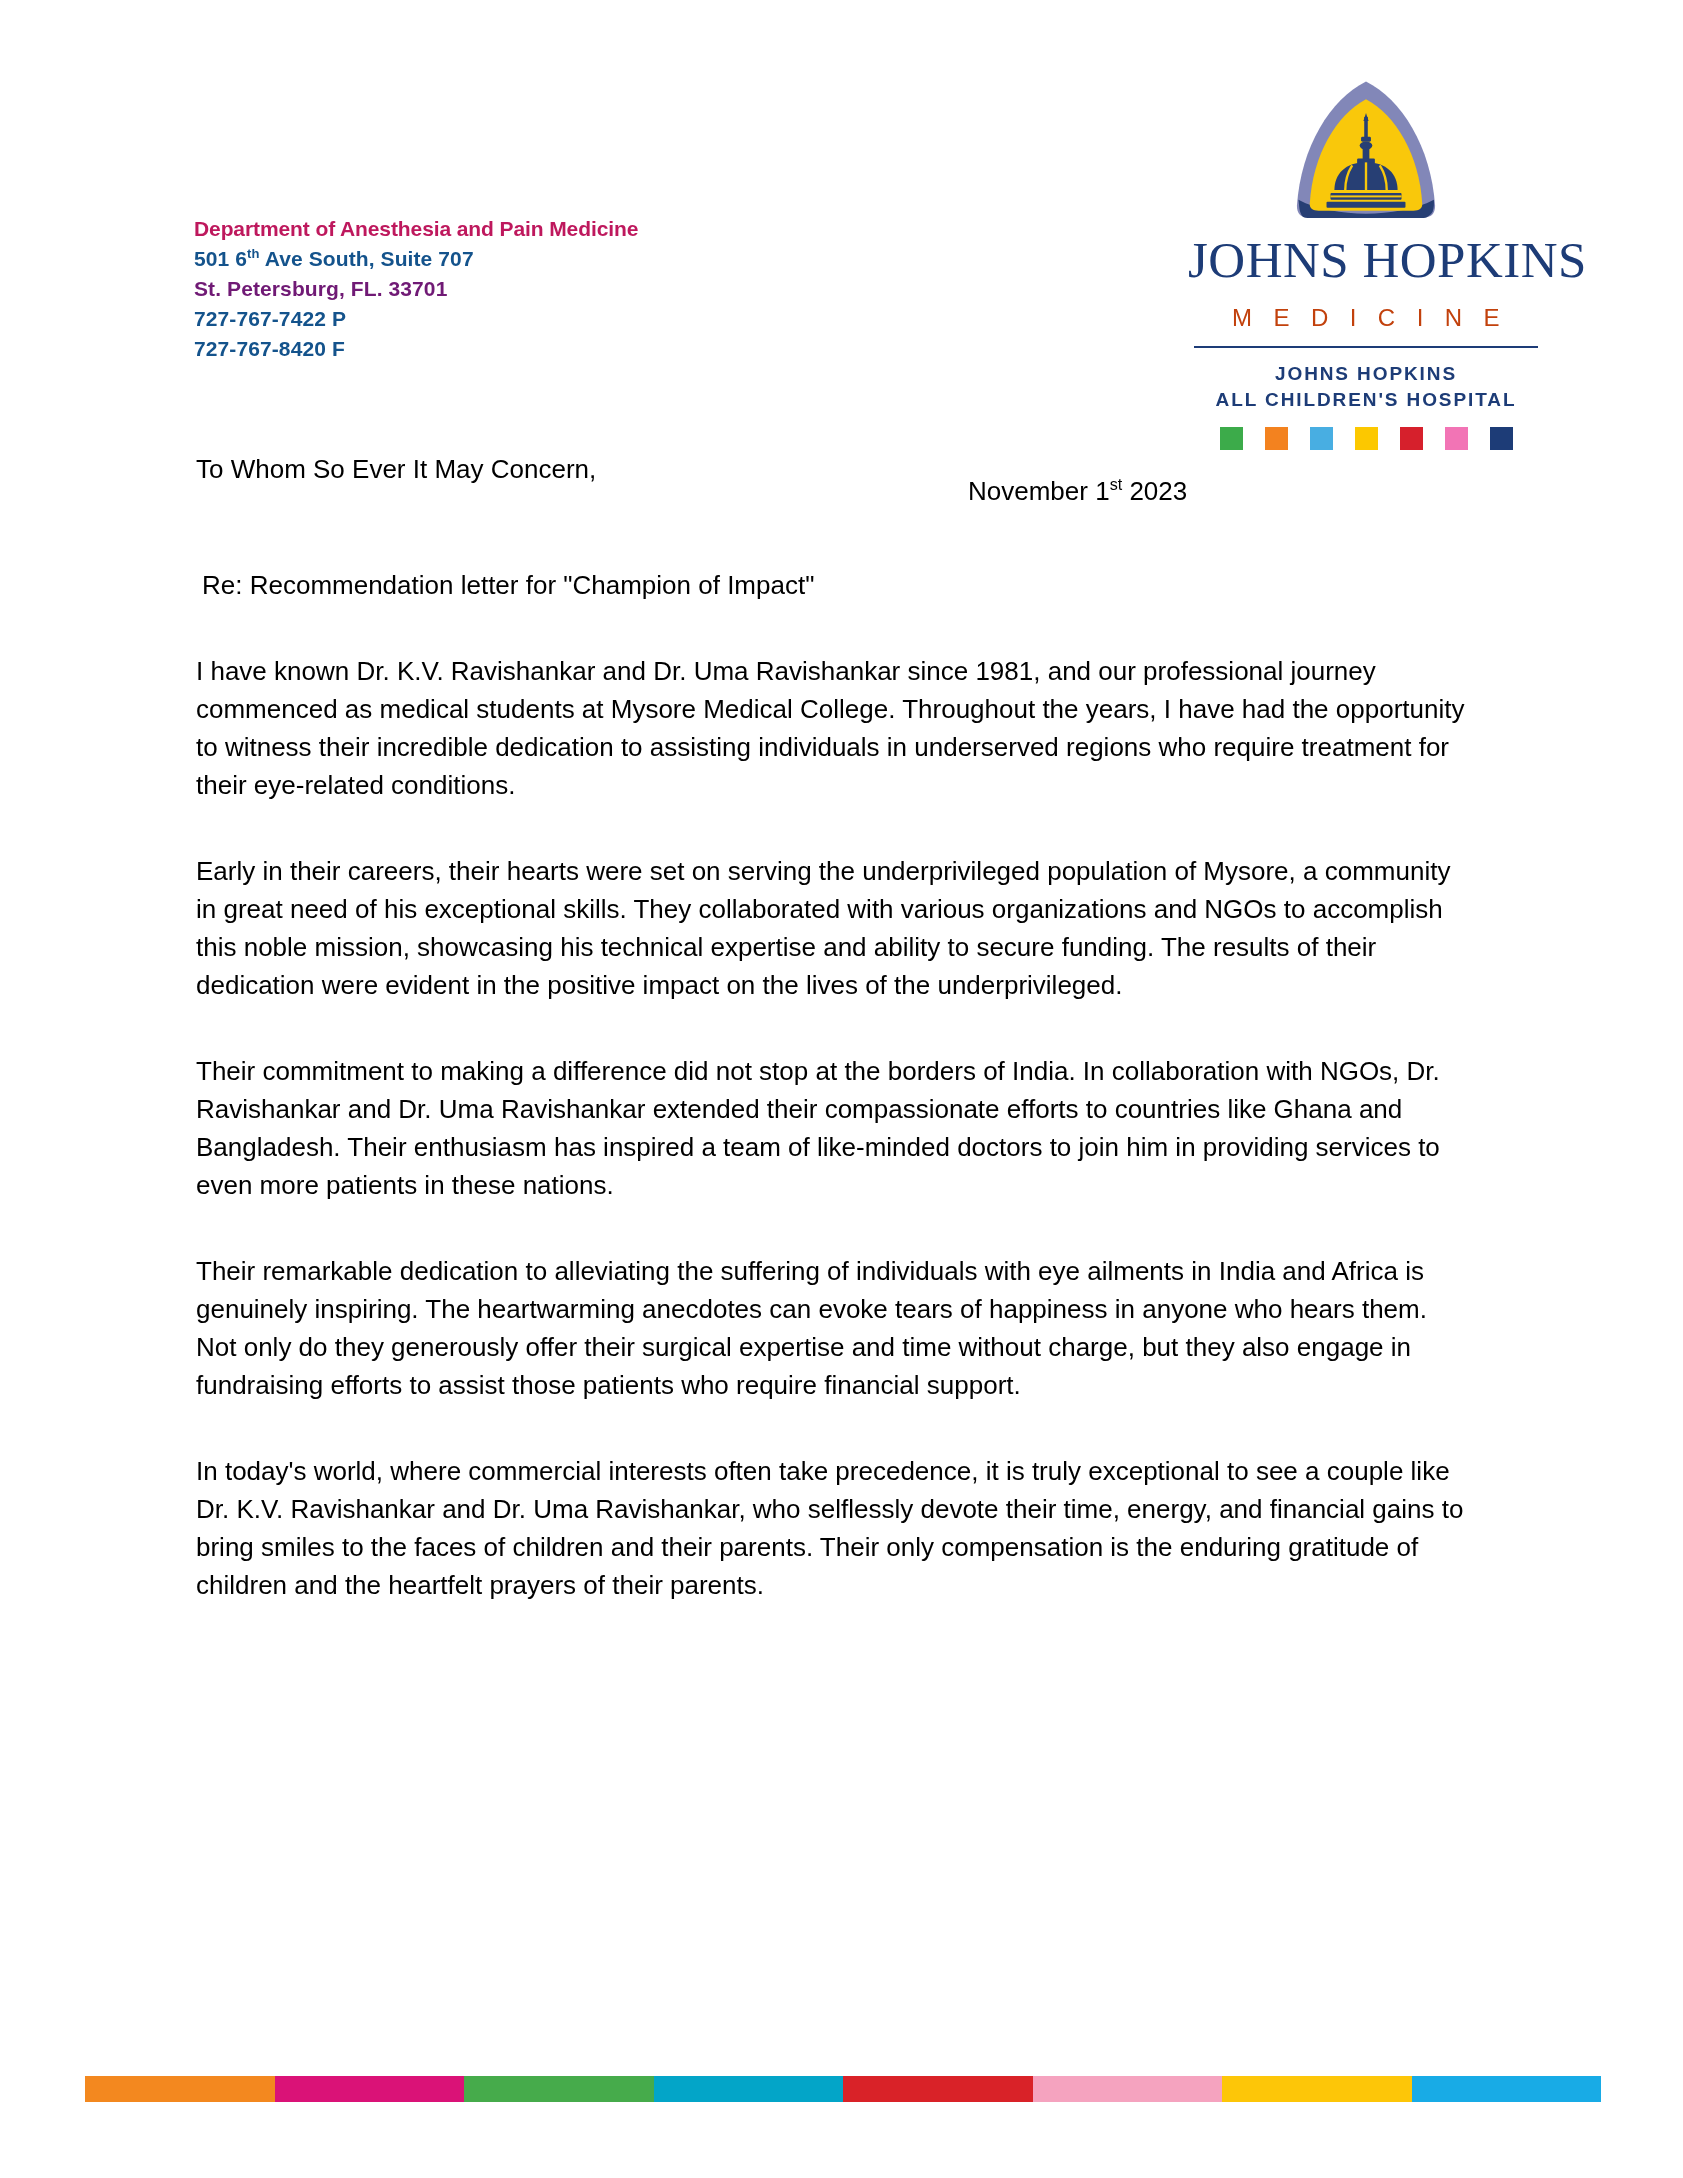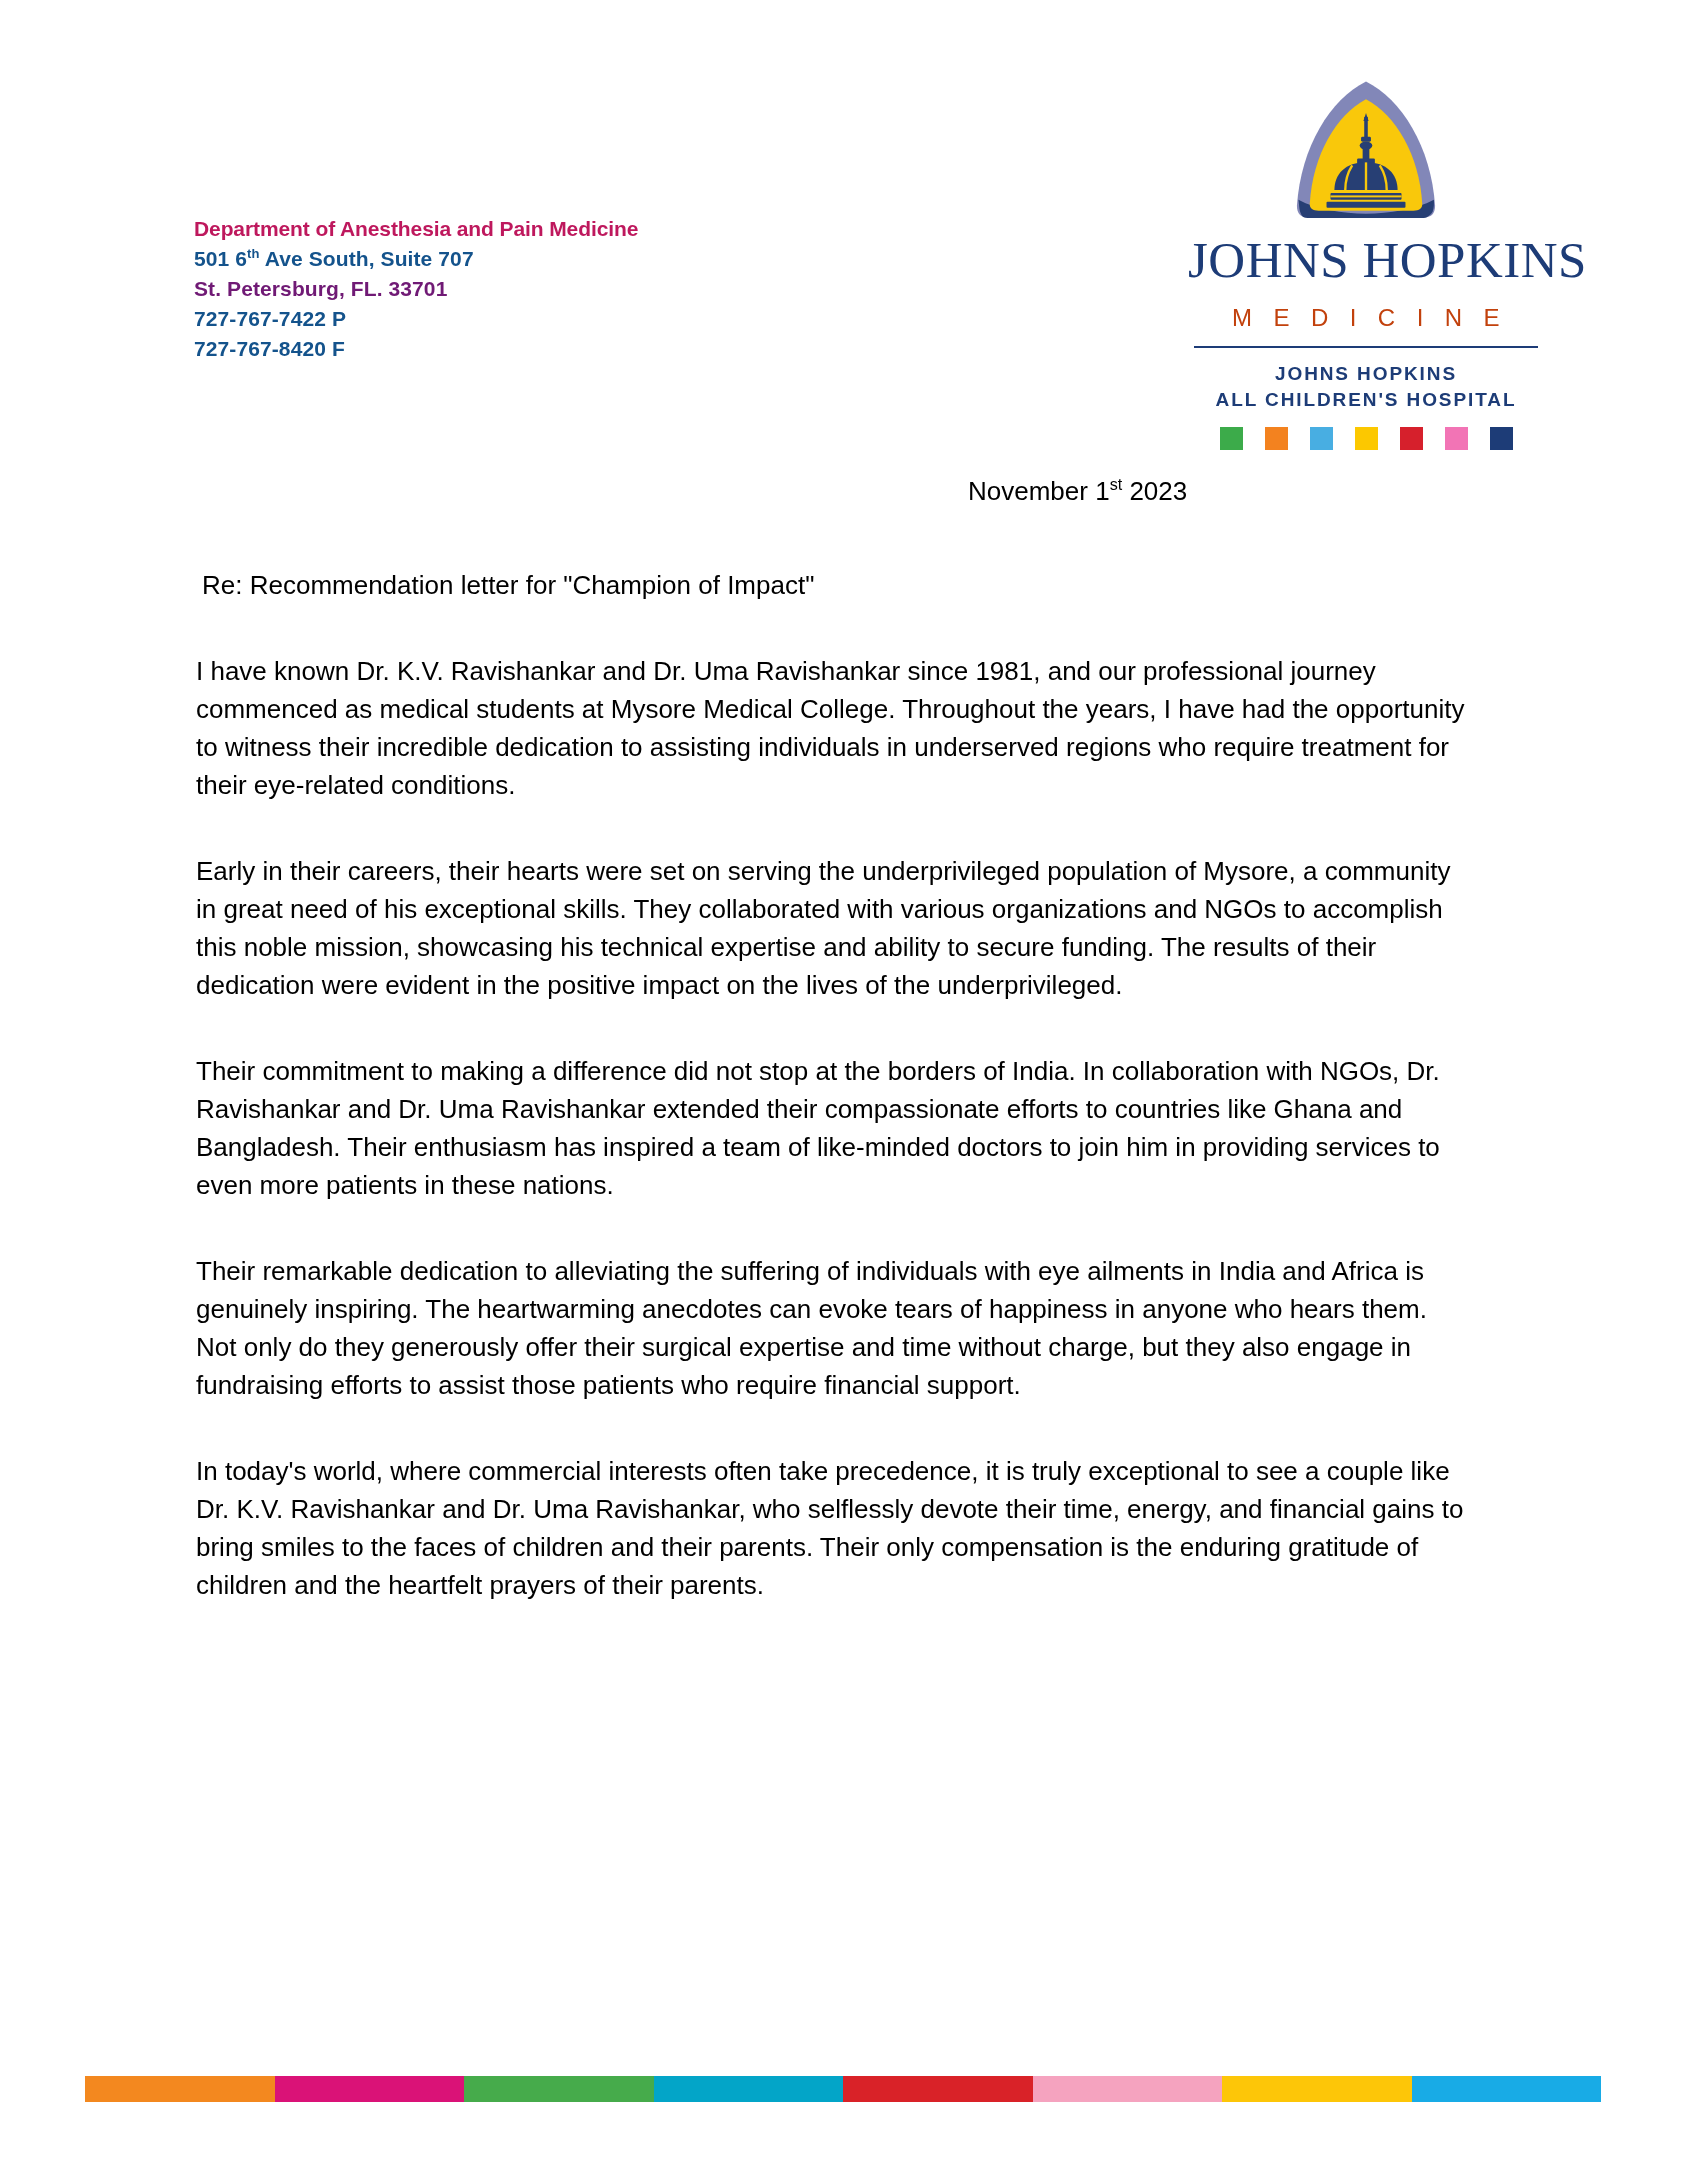--- a/index.html
+++ b/index.html
@@ -234,20 +234,21 @@
         <div class="swatch" style="background: rgb(214, 32, 44);"></div>
         <div class="swatch" style="background: rgb(242, 116, 181);"></div>
         <div class="swatch" style="background: rgb(29, 60, 119);"></div>
       </div>
     </div>
   </div>
 
   <div class="letter">
 
     <div class="salutation-row">
+      <div class="salutation">To Whom So Ever It May Concern,</div>
       <div class="letter-date"><span>November 1</span><sup>st</sup><span> 2023</span></div>
     </div>
 
     <div class="subject"> Re: Recommendation letter for "Champion of Impact"</div>
 
     <div class="para">I have known Dr. K.V. Ravishankar and Dr. Uma Ravishankar since 1981, and our professional journey commenced as medical students at Mysore Medical College. Throughout the years, I have had the opportunity to witness their incredible dedication to assisting individuals in underserved regions who require treatment for their eye-related conditions.</div>
     <div class="para">Early in their careers, their hearts were set on serving the underprivileged population of Mysore, a community in great need of his exceptional skills. They collaborated with various organizations and NGOs to accomplish this noble mission, showcasing his technical expertise and ability to secure funding. The results of their dedication were evident in the positive impact on the lives of the underprivileged.</div>
     <div class="para">Their commitment to making a difference did not stop at the borders of India. In collaboration with NGOs, Dr. Ravishankar and Dr. Uma Ravishankar extended their compassionate efforts to countries like Ghana and Bangladesh. Their enthusiasm has inspired a team of like-minded doctors to join him in providing services to even more patients in these nations.</div>
     <div class="para">Their remarkable dedication to alleviating the suffering of individuals with eye ailments in India and Africa is genuinely inspiring. The heartwarming anecdotes can evoke tears of happiness in anyone who hears them. Not only do they generously offer their surgical expertise and time without charge, but they also engage in fundraising efforts to assist those patients who require financial support.</div>
     <div class="para">In today's world, where commercial interests often take precedence, it is truly exceptional to see a couple like Dr. K.V. Ravishankar and Dr. Uma Ravishankar, who selflessly devote their time, energy, and financial gains to bring smiles to the faces of children and their parents. Their only compensation is the enduring gratitude of children and the heartfelt prayers of their parents.</div>

